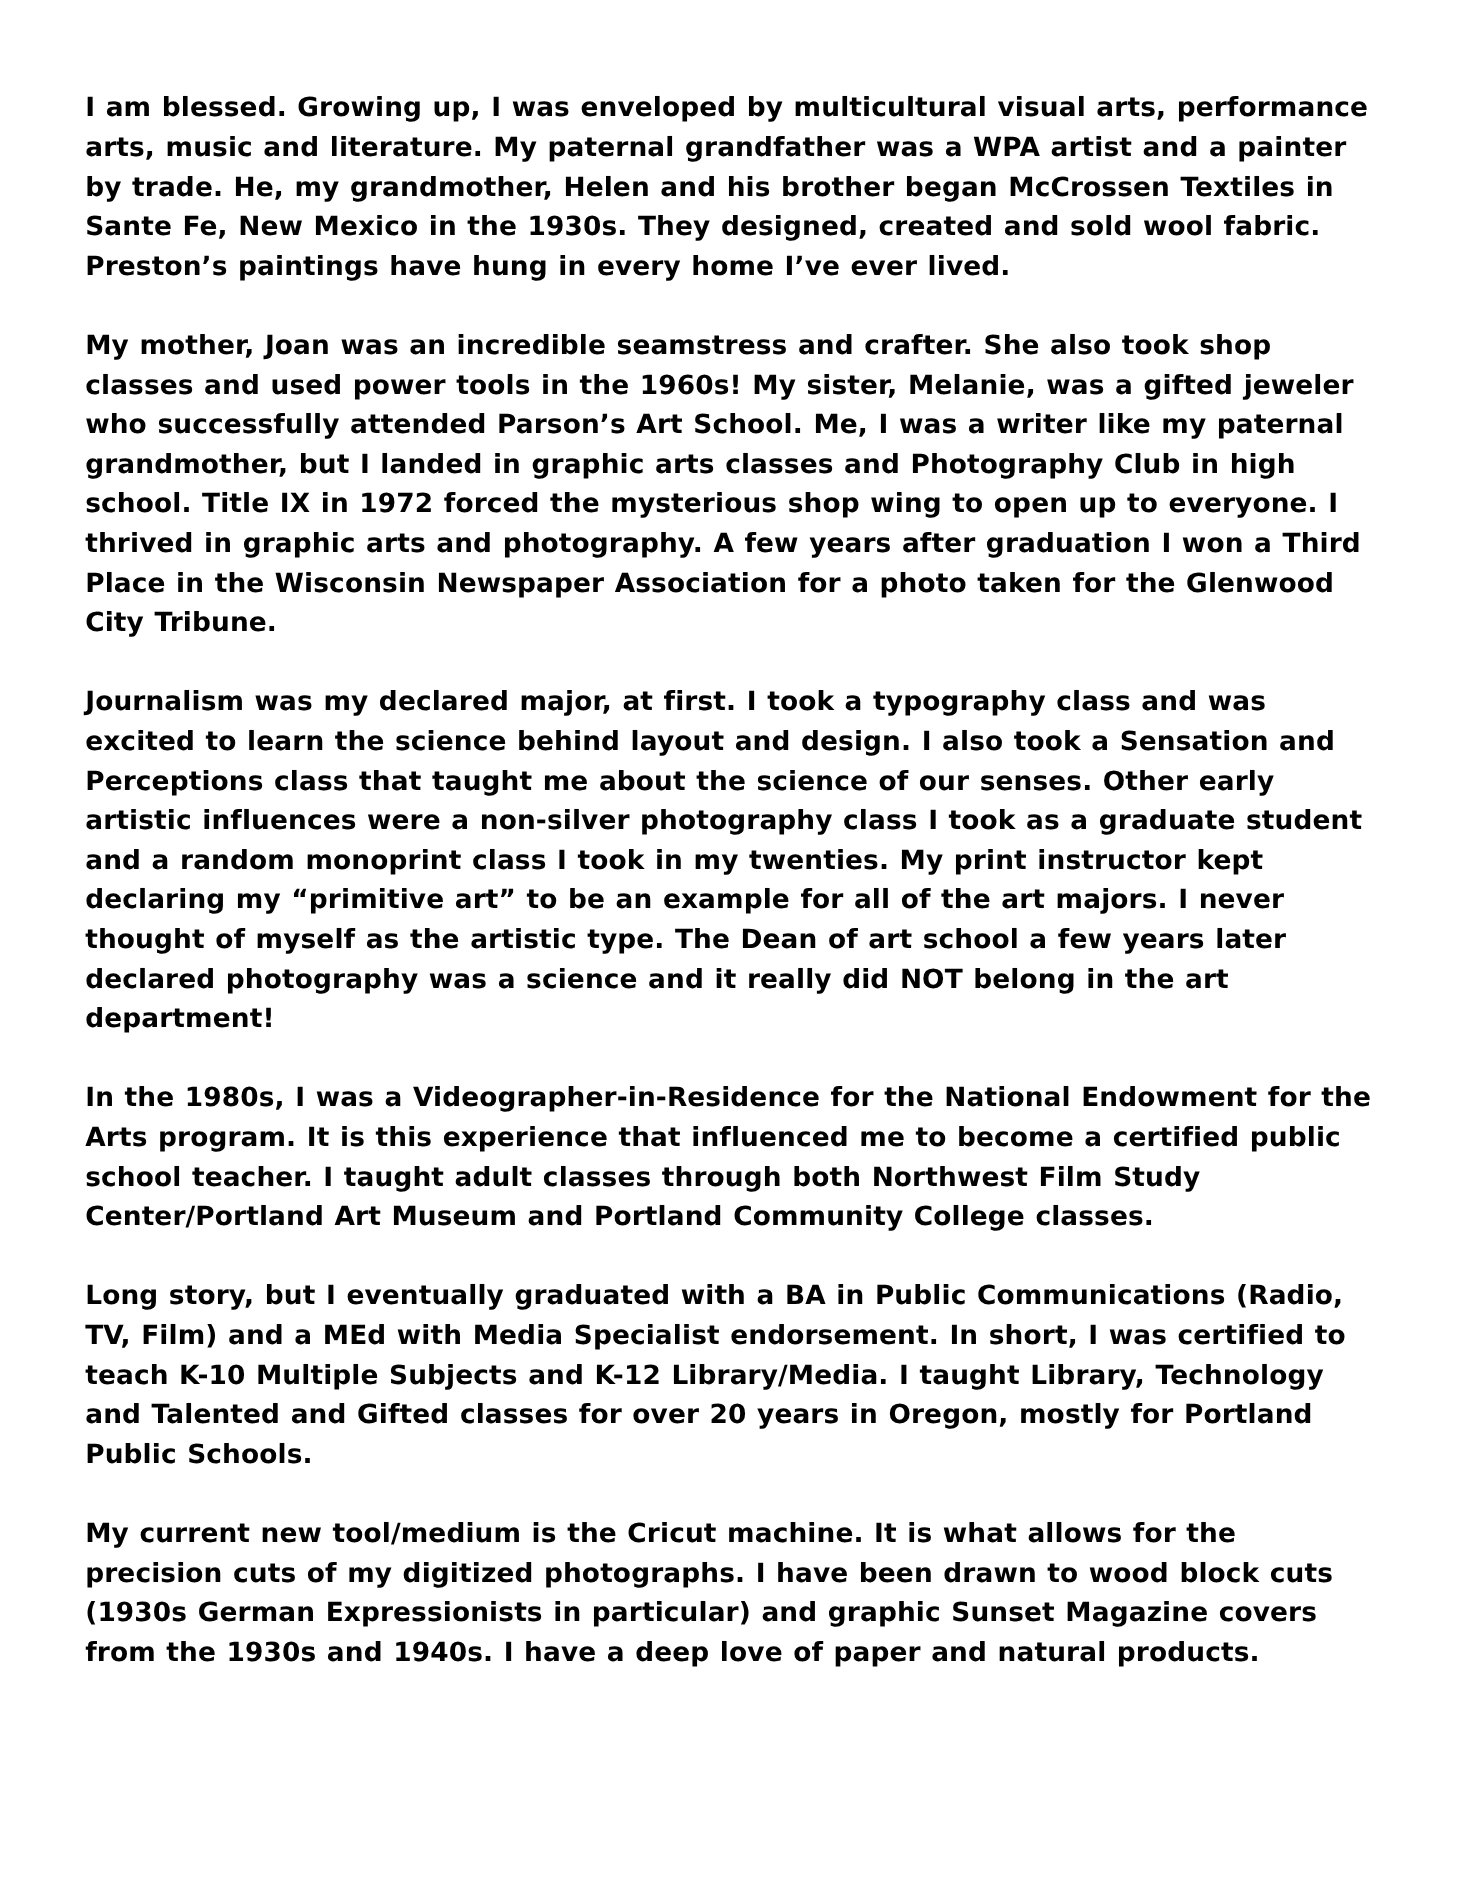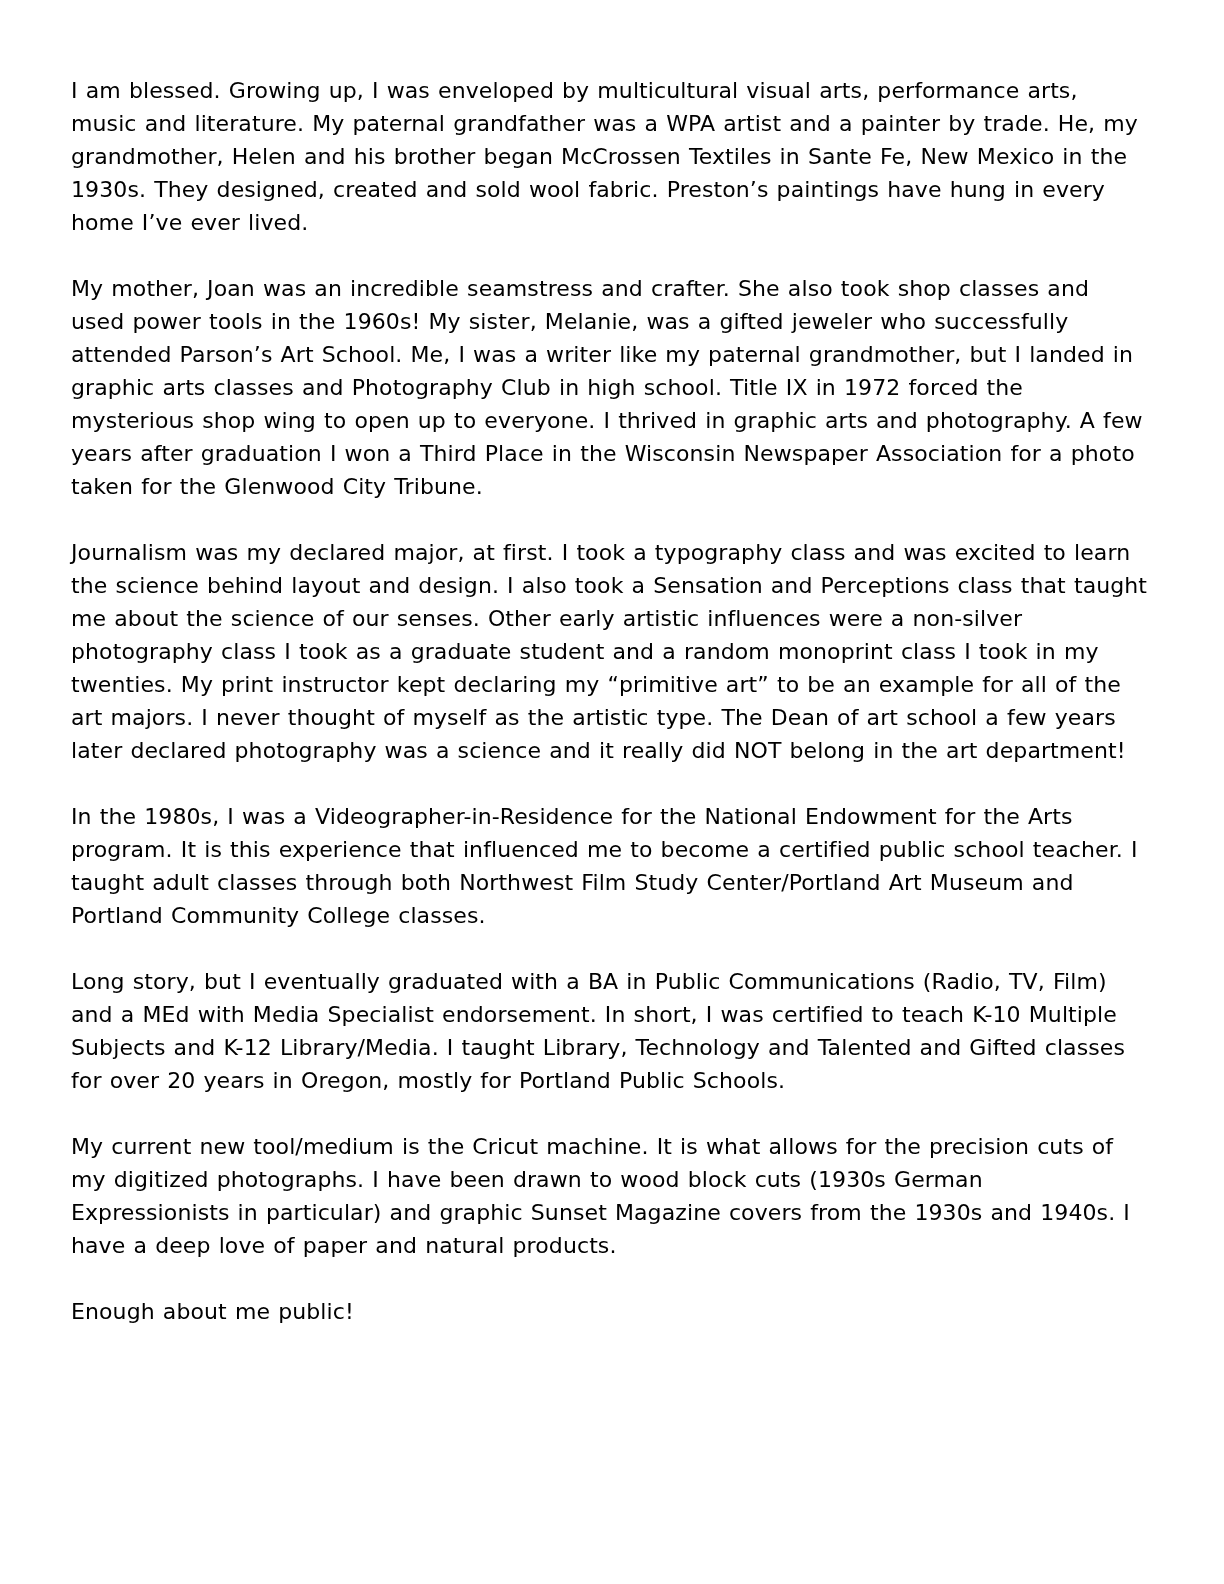--- a/index.html
+++ b/index.html
@@ -7,20 +7,21 @@
     padding: 0;
     background: #ffffff;
   }
   .page {
     position: relative;
     width: 1224px;
     height: 1424px;
     background: #ffffff;
     overflow: hidden;
     font-family: "DejaVu Sans", sans-serif;
+    font-weight: bold;
   }
   .text-block {
     position: absolute;
     top: 74px;
     left: 71px;
     width: 1078px;
     color: #000000;
     font-size: 22px;
     line-height: 33px;
     letter-spacing: 0.1px;

